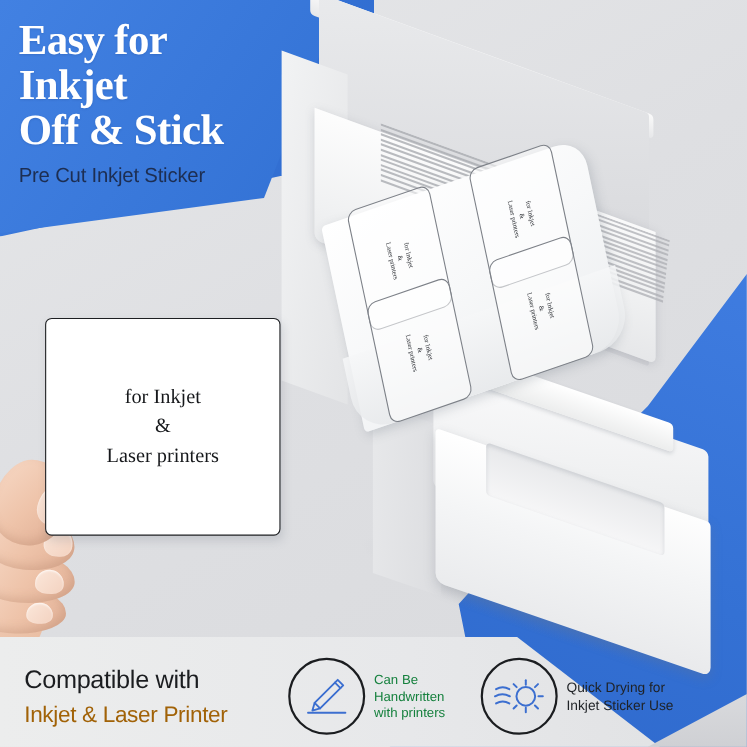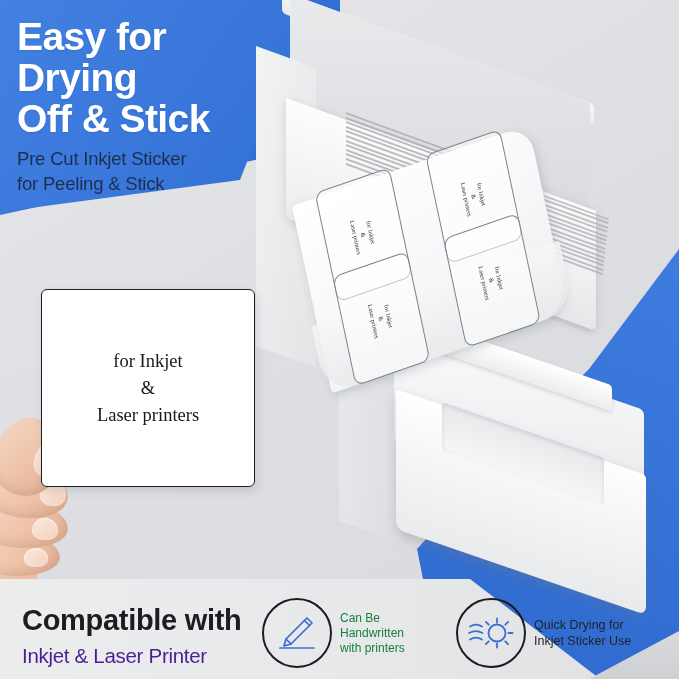--- a/index.html
+++ b/index.html
@@ -54,21 +54,21 @@
   
   .headline{
     position:absolute; left:17px; top:16px; width:280px;
     color:#ffffff;
     font-weight:bold;
     font-size:39px;
     line-height:41px;
     letter-spacing:-0.6px;
     text-shadow:0 1px 2px rgba(20,50,110,.18);
   }
-  .headline div{ white-space:nowrap; }
+  .headline div{ white-space:nowrap;font-family:Liberation Serif, serif; }
   .subhead{
     position:absolute; left:17px; top:146px; width:300px;
     color:#1d2e52;
     font-size:18.5px;
     line-height:25px;
     letter-spacing:-0.2px;
   }
   .subhead div{ white-space:nowrap; }
 
   
@@ -237,26 +237,26 @@
     font-size:18.5px;
     line-height:27px;
     box-shadow:2px 4px 9px rgba(110,118,130,.22);
   }
 
   
   .band-left{
     position:absolute; left:22px; top:604px; width:260px;
     color:#1b1d20;
   }
-  .band-left .bl1{ font-size:29px; font-weight:bold; letter-spacing:-0.3px; }
-  .band-left .bl2{ font-size:20.5px; margin-top:7px; letter-spacing:-0.3px; color:#4c1d95;}
+  .band-left .bl1{ font-size:23px; font-weight:normal; letter-spacing:-0.3px; }
+  .band-left .bl2{ font-size:20.5px; margin-top:7px; letter-spacing:-0.3px; color:#a16207;}
 
   .feature{ position:absolute; display:flex; align-items:center; gap:8px; }
   .f-pen{ left:262px; top:598px; }
-  .f-sun{ left:456px; top:598px; }
+  .f-sun{ left:437px; top:598px; }
   .circle{
     width:70px; height:70px; border-radius:50%;
     border:2px solid #1b1d20;
     display:flex; align-items:center; justify-content:center;
     flex:0 0 auto;
   }
   .f-text{ font-size:12px; line-height:15px; color:#15803d; white-space:nowrap; }
   .f-sun .f-text{ font-size:12.5px; line-height:16px; color:#1f2226; }
   svg{ display:block; }
 </style>
@@ -335,26 +335,25 @@
       <div class="label-cell">
         <span>for Inkjet</span>
         <span>&amp;</span>
         <span>Laser printers</span>
       </div>
     </div>
   </div>
 
   <div class="headline">
     <div>Easy for</div>
-    <div>Drying</div>
+    <div>Inkjet</div>
     <div>Off &amp; Stick</div>
   </div>
   <div class="subhead">
     <div>Pre Cut Inkjet Sticker</div>
-    <div>for Peeling &amp; Stick</div>
   </div>
 
   <div class="hand">
     <div class="palm"></div>
     <div class="finger f4"></div>
     <div class="nail   n4"></div>
     <div class="finger f3"></div>
     <div class="nail   n3"></div>
     <div class="finger f2"></div>
     <div class="nail   n2"></div>

